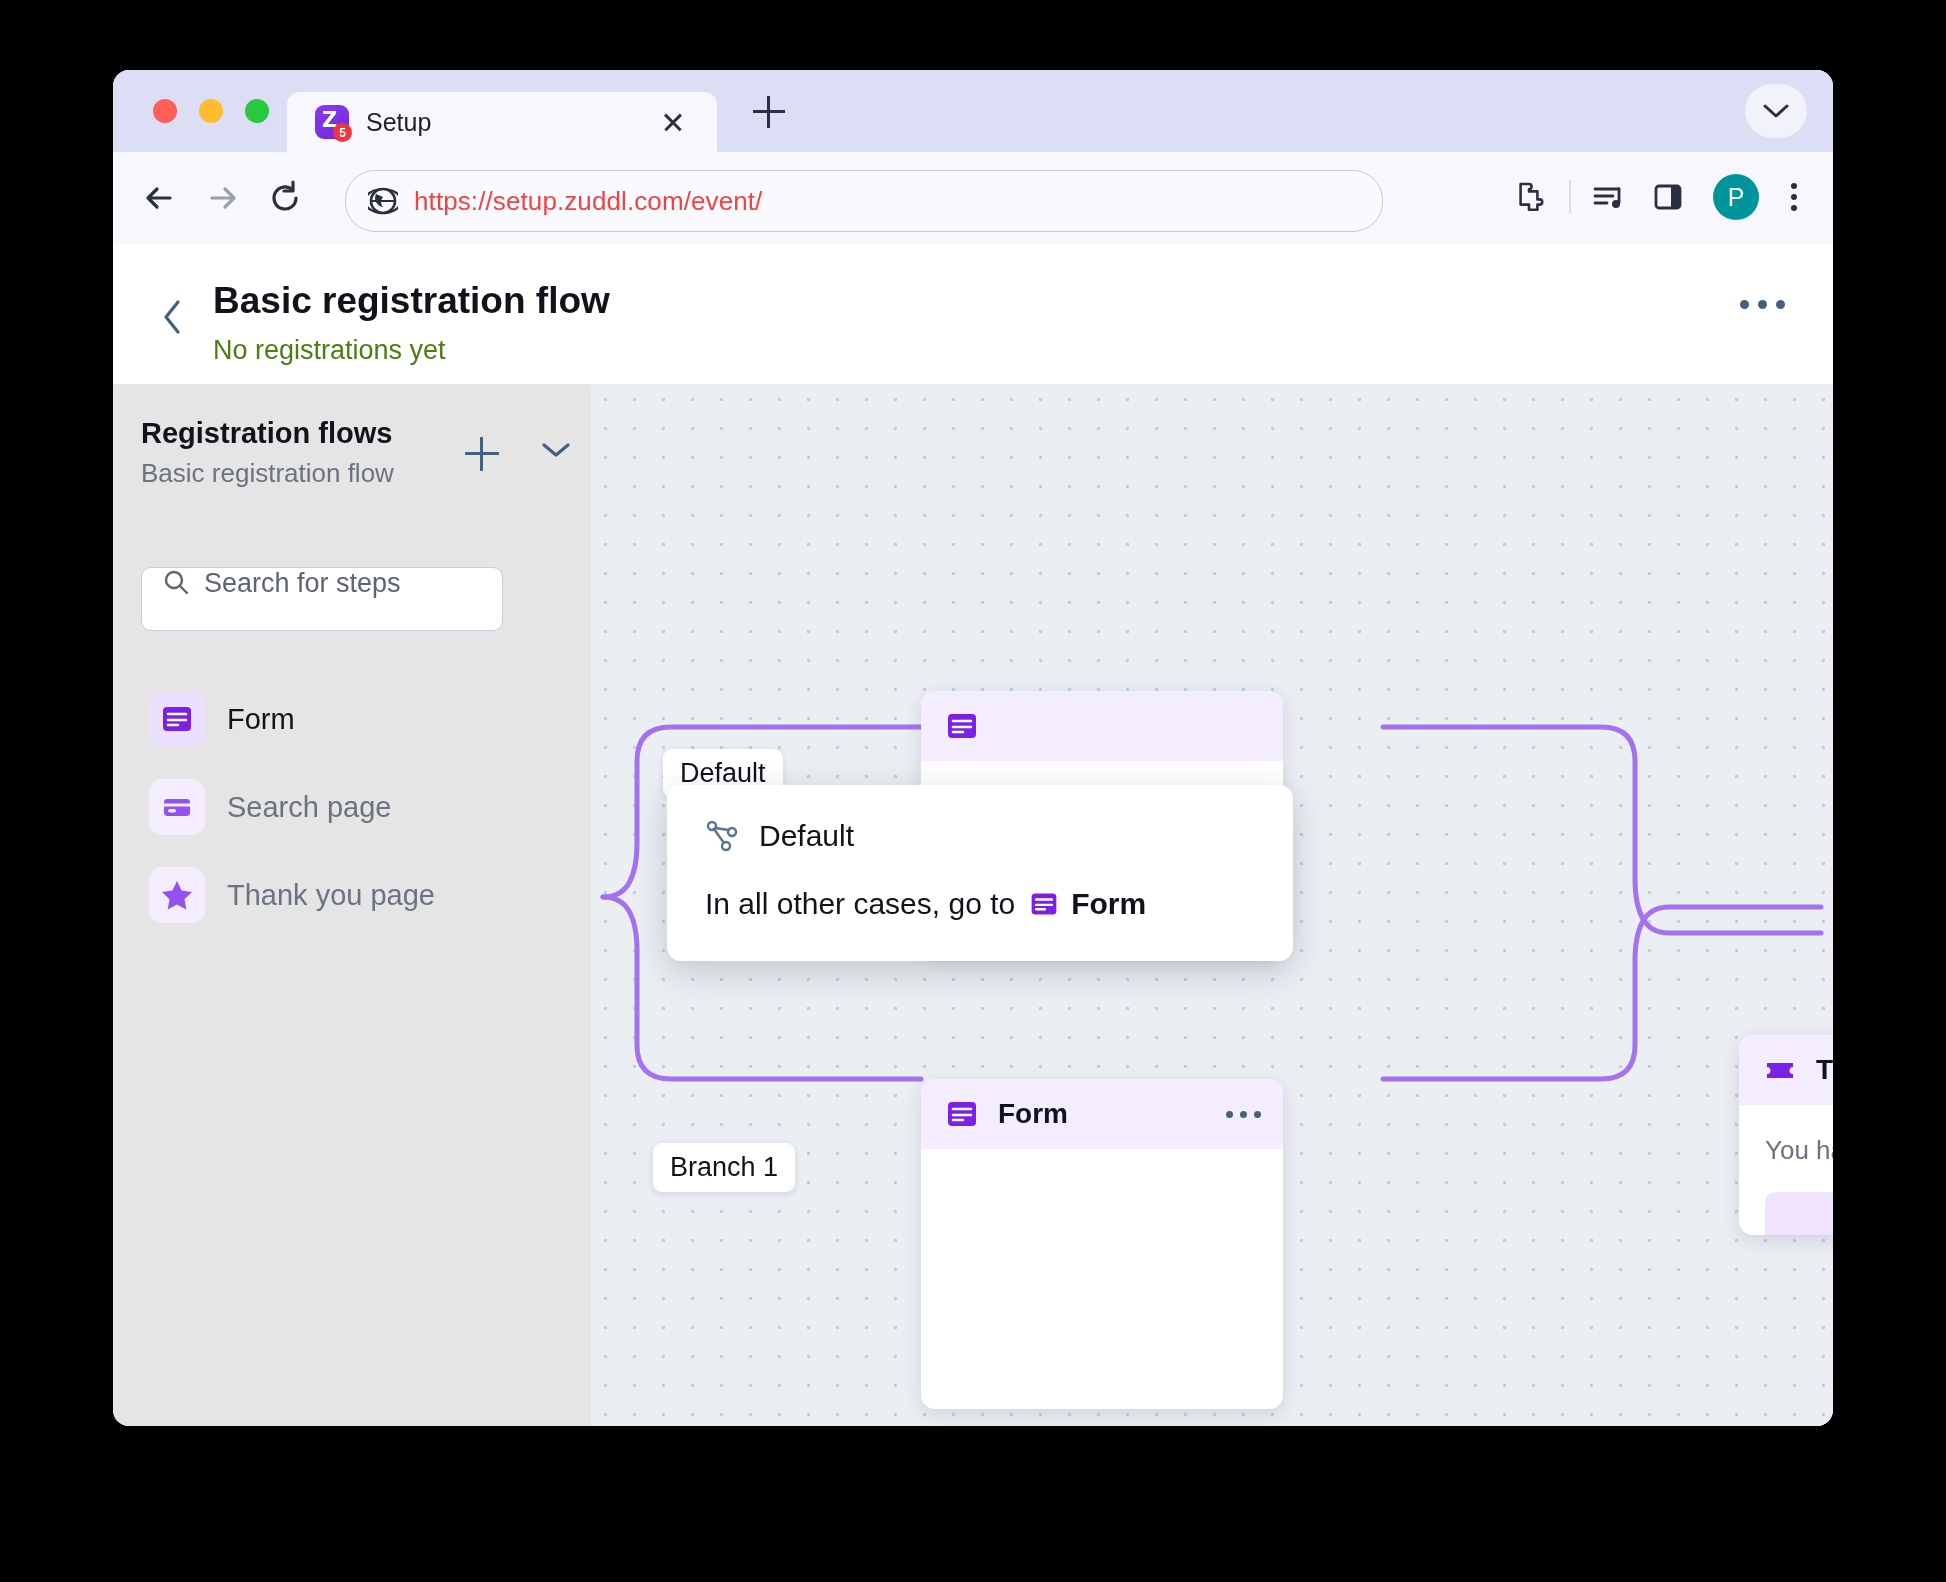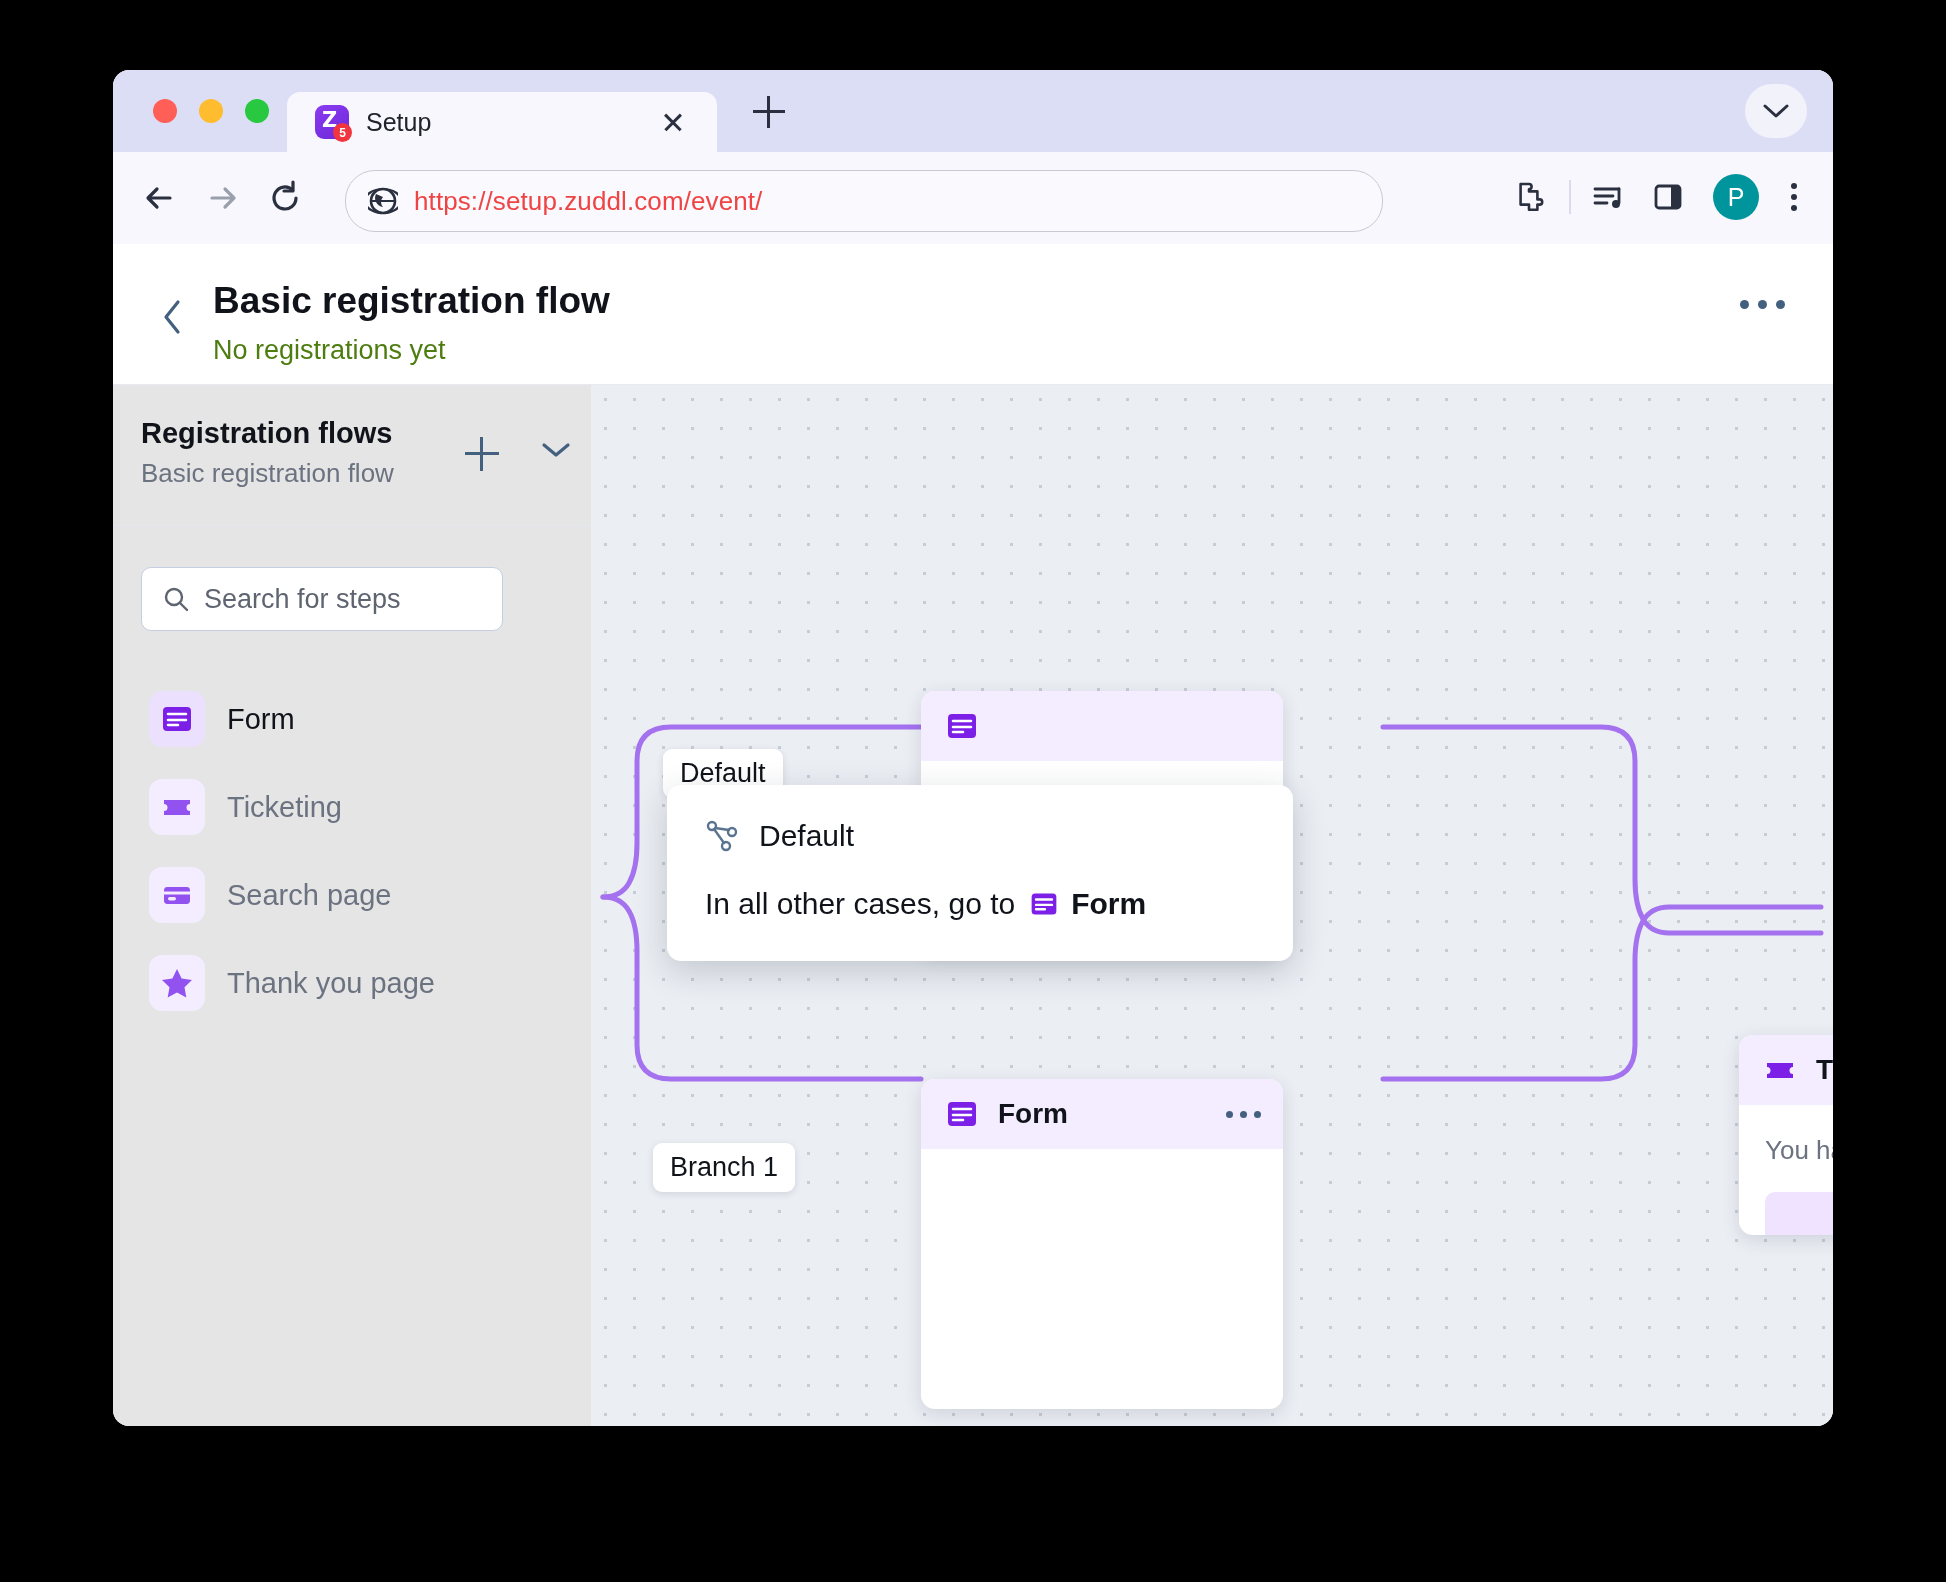--- a/index.html
+++ b/index.html
@@ -89,21 +89,21 @@
   .flows-title{font-size:29px;font-weight:700;color:#10131a;}
   .flows-sub{margin-top:8px;font-size:26px;color:#6b7280;}
   .flows-plus{position:absolute;left:352px;top:52px;width:34px;height:34px;}
   .flows-plus:before,.flows-plus:after{content:"";position:absolute;background:#44607f;}
   .flows-plus:before{left:0;top:15px;width:34px;height:3.4px;}
   .flows-plus:after{left:15px;top:0;width:3.4px;height:34px;}
   .flows-chev{position:absolute;left:428px;top:56px;}
 
   .searchbox{
     position:absolute;left:28px;top:182px;width:360px;height:62px;
-    border:1.6px solid #c3cfe0;border-radius:10px;background:#fff;display:flex;align-items:center;
+    border:1.6px solid #c3cfe0;border-radius:10px;background:#fff;display:flex;align-items:flex-start;
   }
   .search-ph{margin-left:14px;font-size:27px;color:#5e6470;}
 
   .steps{position:absolute;left:18px;top:290px;width:440px;}
   .step{display:flex;align-items:center;height:88px;padding-left:18px;}
   .step-ic{
     width:56px;height:56px;border-radius:13px;background:#f4ecff;
     display:flex;align-items:center;justify-content:center;flex:none;
   }
   .step-lb{margin-left:22px;font-size:29px;color:#6b7280;}
@@ -288,28 +288,20 @@
         <div class="step active">
           <span class="step-ic">
             <svg width="34" height="34" viewBox="0 0 34 34">
               <rect x="3" y="5" width="28" height="24" rx="4" fill="#7c20e8"></rect>
               <path d="M8 12 H26 M8 18 H26 M8 23 H18" stroke="#fff" stroke-width="2.6" stroke-linecap="round"></path>
             </svg>
           </span>
           <span class="step-lb">Form</span>
         </div>
 
-        <div class="step">
-          <span class="step-ic">
-            <svg width="34" height="34" viewBox="0 0 34 34">
-              <path d="M4 10 h26 v4 a3.5 3.5 0 0 0 0 7 v4 h-26 v-4 a3.5 3.5 0 0 0 0 -7 z" fill="#9152f0"></path>
-            </svg>
-          </span>
-          <span class="step-lb">Ticketing</span>
-        </div>
 
         <div class="step">
           <span class="step-ic">
             <svg width="34" height="34" viewBox="0 0 34 34">
               <rect x="4" y="9" width="26" height="17" rx="3.4" fill="#9152f0"></rect>
               <path d="M4 15 H30" stroke="#f4ecff" stroke-width="3"></path>
               <rect x="8" y="19" width="8" height="3.6" rx="1.8" fill="#f4ecff"></rect>
             </svg>
           </span>
           <span class="step-lb">Search page</span>

